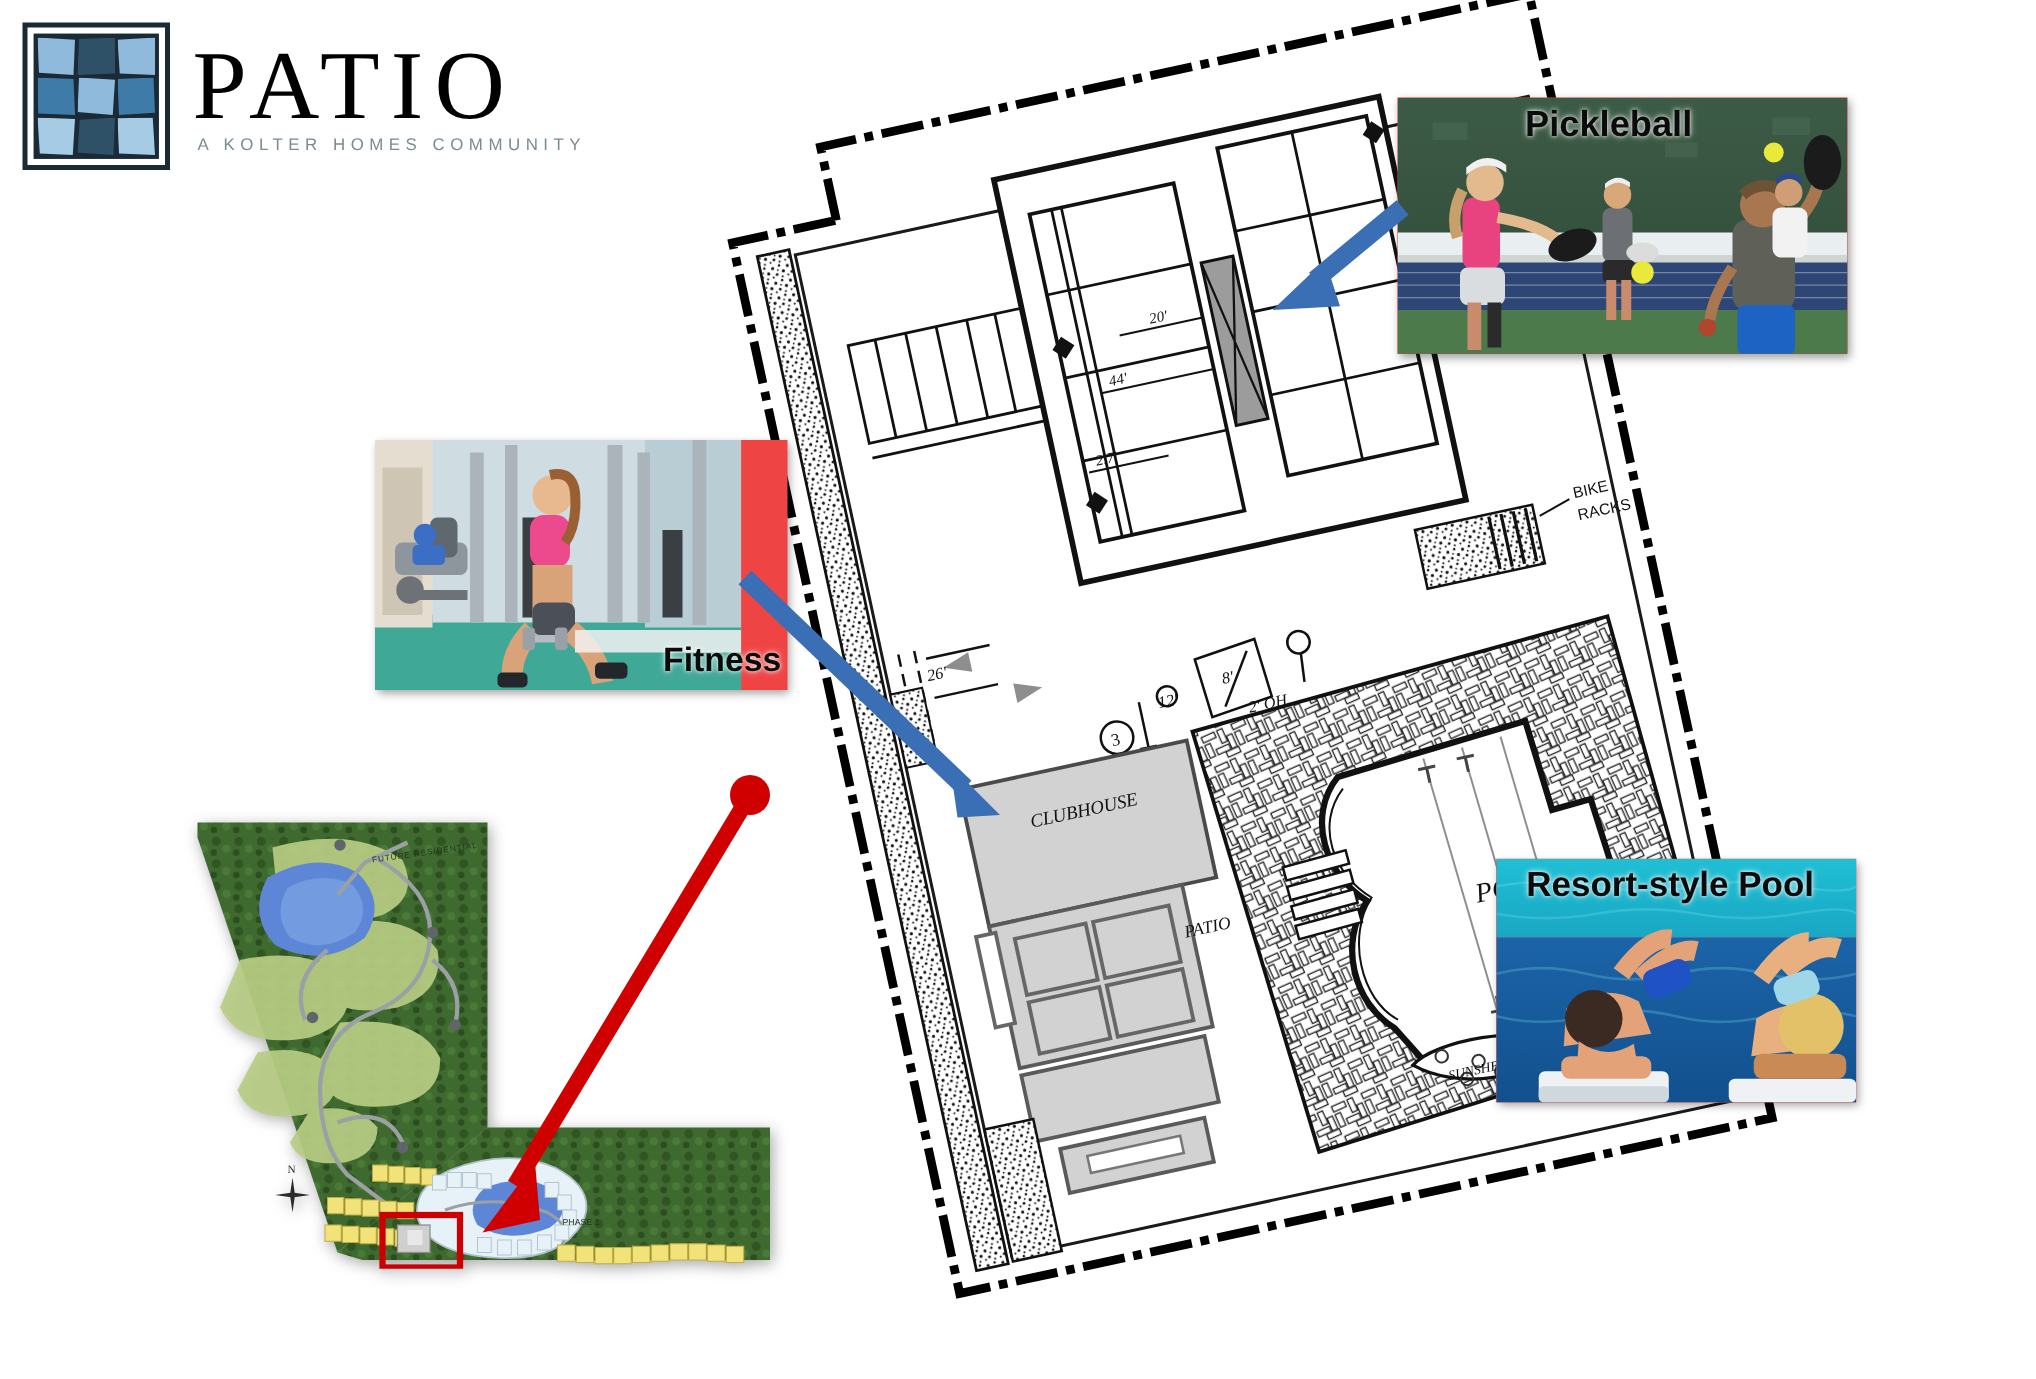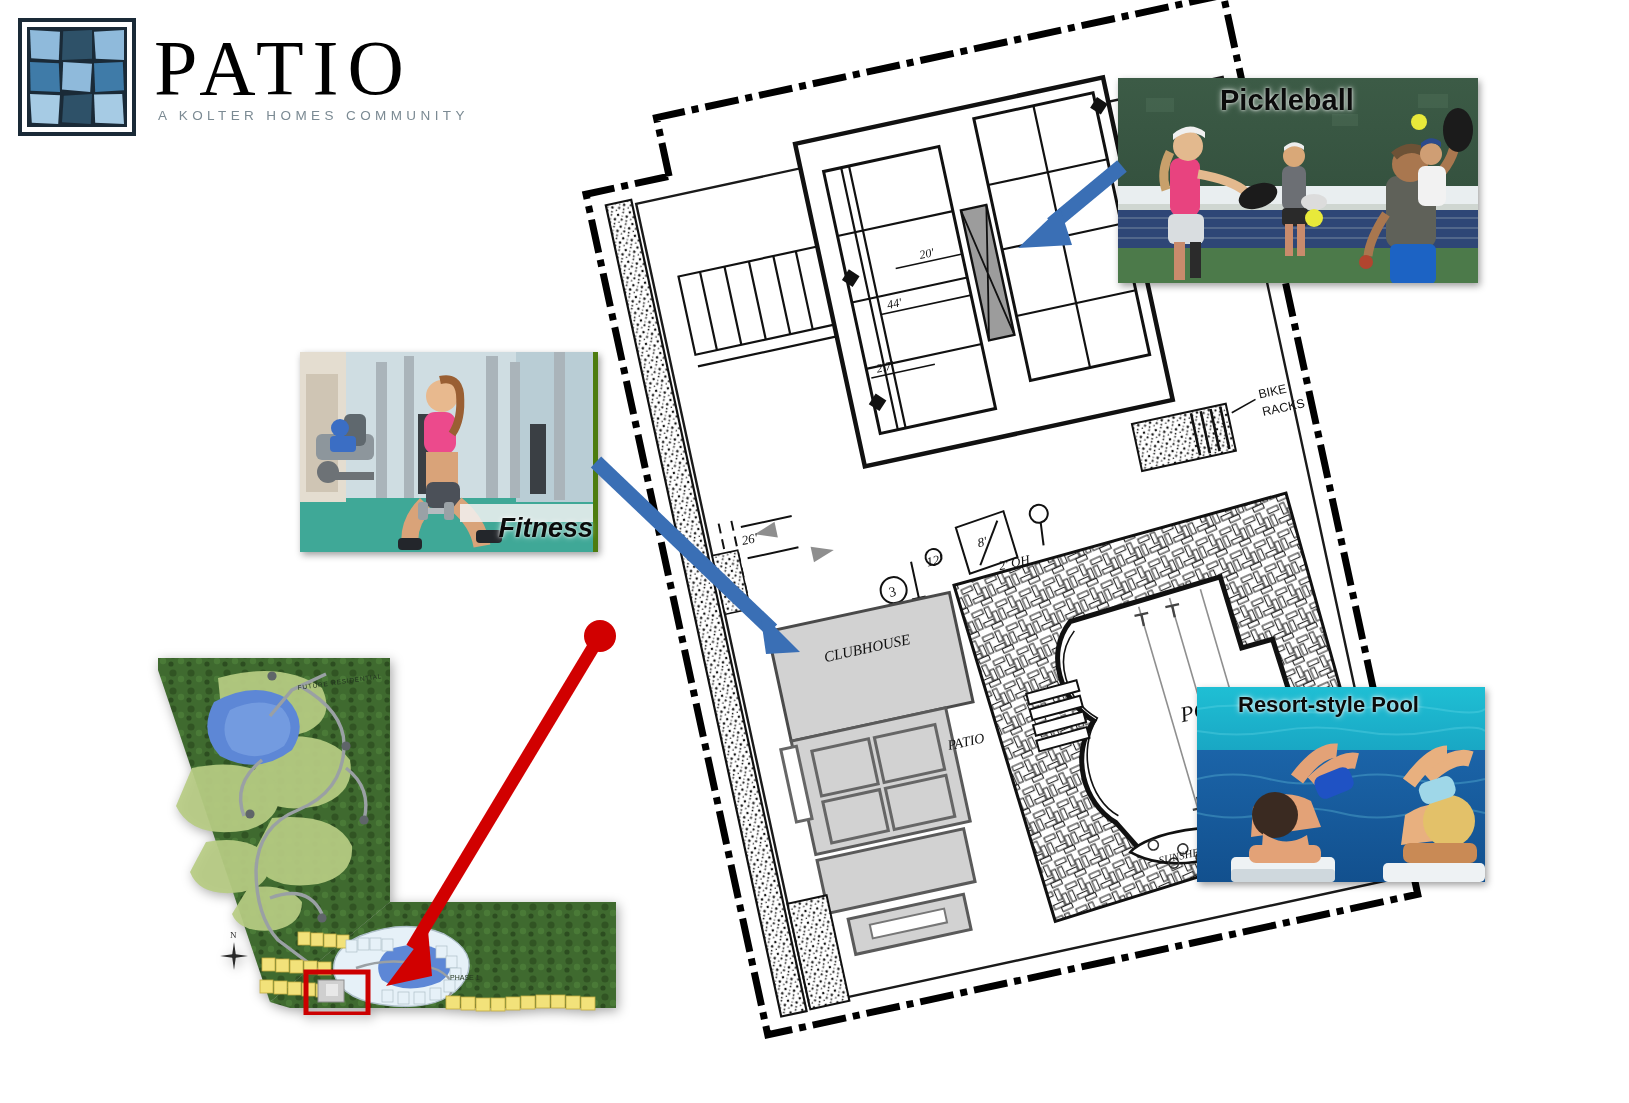--- a/index.html
+++ b/index.html
@@ -65,38 +65,38 @@
   #plan-wrap {
     position: absolute;
     left: 455px; top: -10px;
     width: 1135px; height: 1110px;
   }
   #plan-svg { width: 100%; height: 100%; display: block; }
 
   
   .photo-card {
     position: absolute;
-    background: #4d7c0f;
+    background: #ef4444;
     box-shadow: 2px 3px 7px rgba(0,0,0,0.38);
     overflow: hidden;
   }
   .photo-card .cap {
     position: absolute;
     font-weight: bold;
     color: #0b0b0b;
     text-shadow: 0 0 3px rgba(255,255,255,.85), 0 0 6px rgba(255,255,255,.7);
     white-space: nowrap;
   }
 
   #card-pickleball { left: 1118px; top: 78px; width: 360px; height: 205px; }
   #card-pickleball .cap { left: 102px; top: 6px; font-size: 29px; }
-  #card-fitness   { left: 300px; top: 352px; width: 298px; height: 200px; font-style: italic; }
+  #card-fitness   { left: 300px; top: 352px; width: 330px; height: 200px; }
   #card-fitness .cap { right: 5px; bottom: 8px; font-size: 27px; }
   #card-pool      { left: 1197px; top: 687px; width: 288px; height: 195px; }
-  #card-pool .cap { left: 24px; top: 5px; font-size: 22px; margin-left: 17px; }
+  #card-pool .cap { left: 24px; top: 5px; font-size: 28px; }
 
   
   #card-siteplan {
     position: absolute;
     left: 150px; top: 650px;
     width: 470px; height: 365px;
     filter: drop-shadow(2px 3px 6px rgba(0,0,0,.35));
   }
   #card-siteplan svg { width: 100%; height: 100%; display: block; }
   #siteplan-cap {

